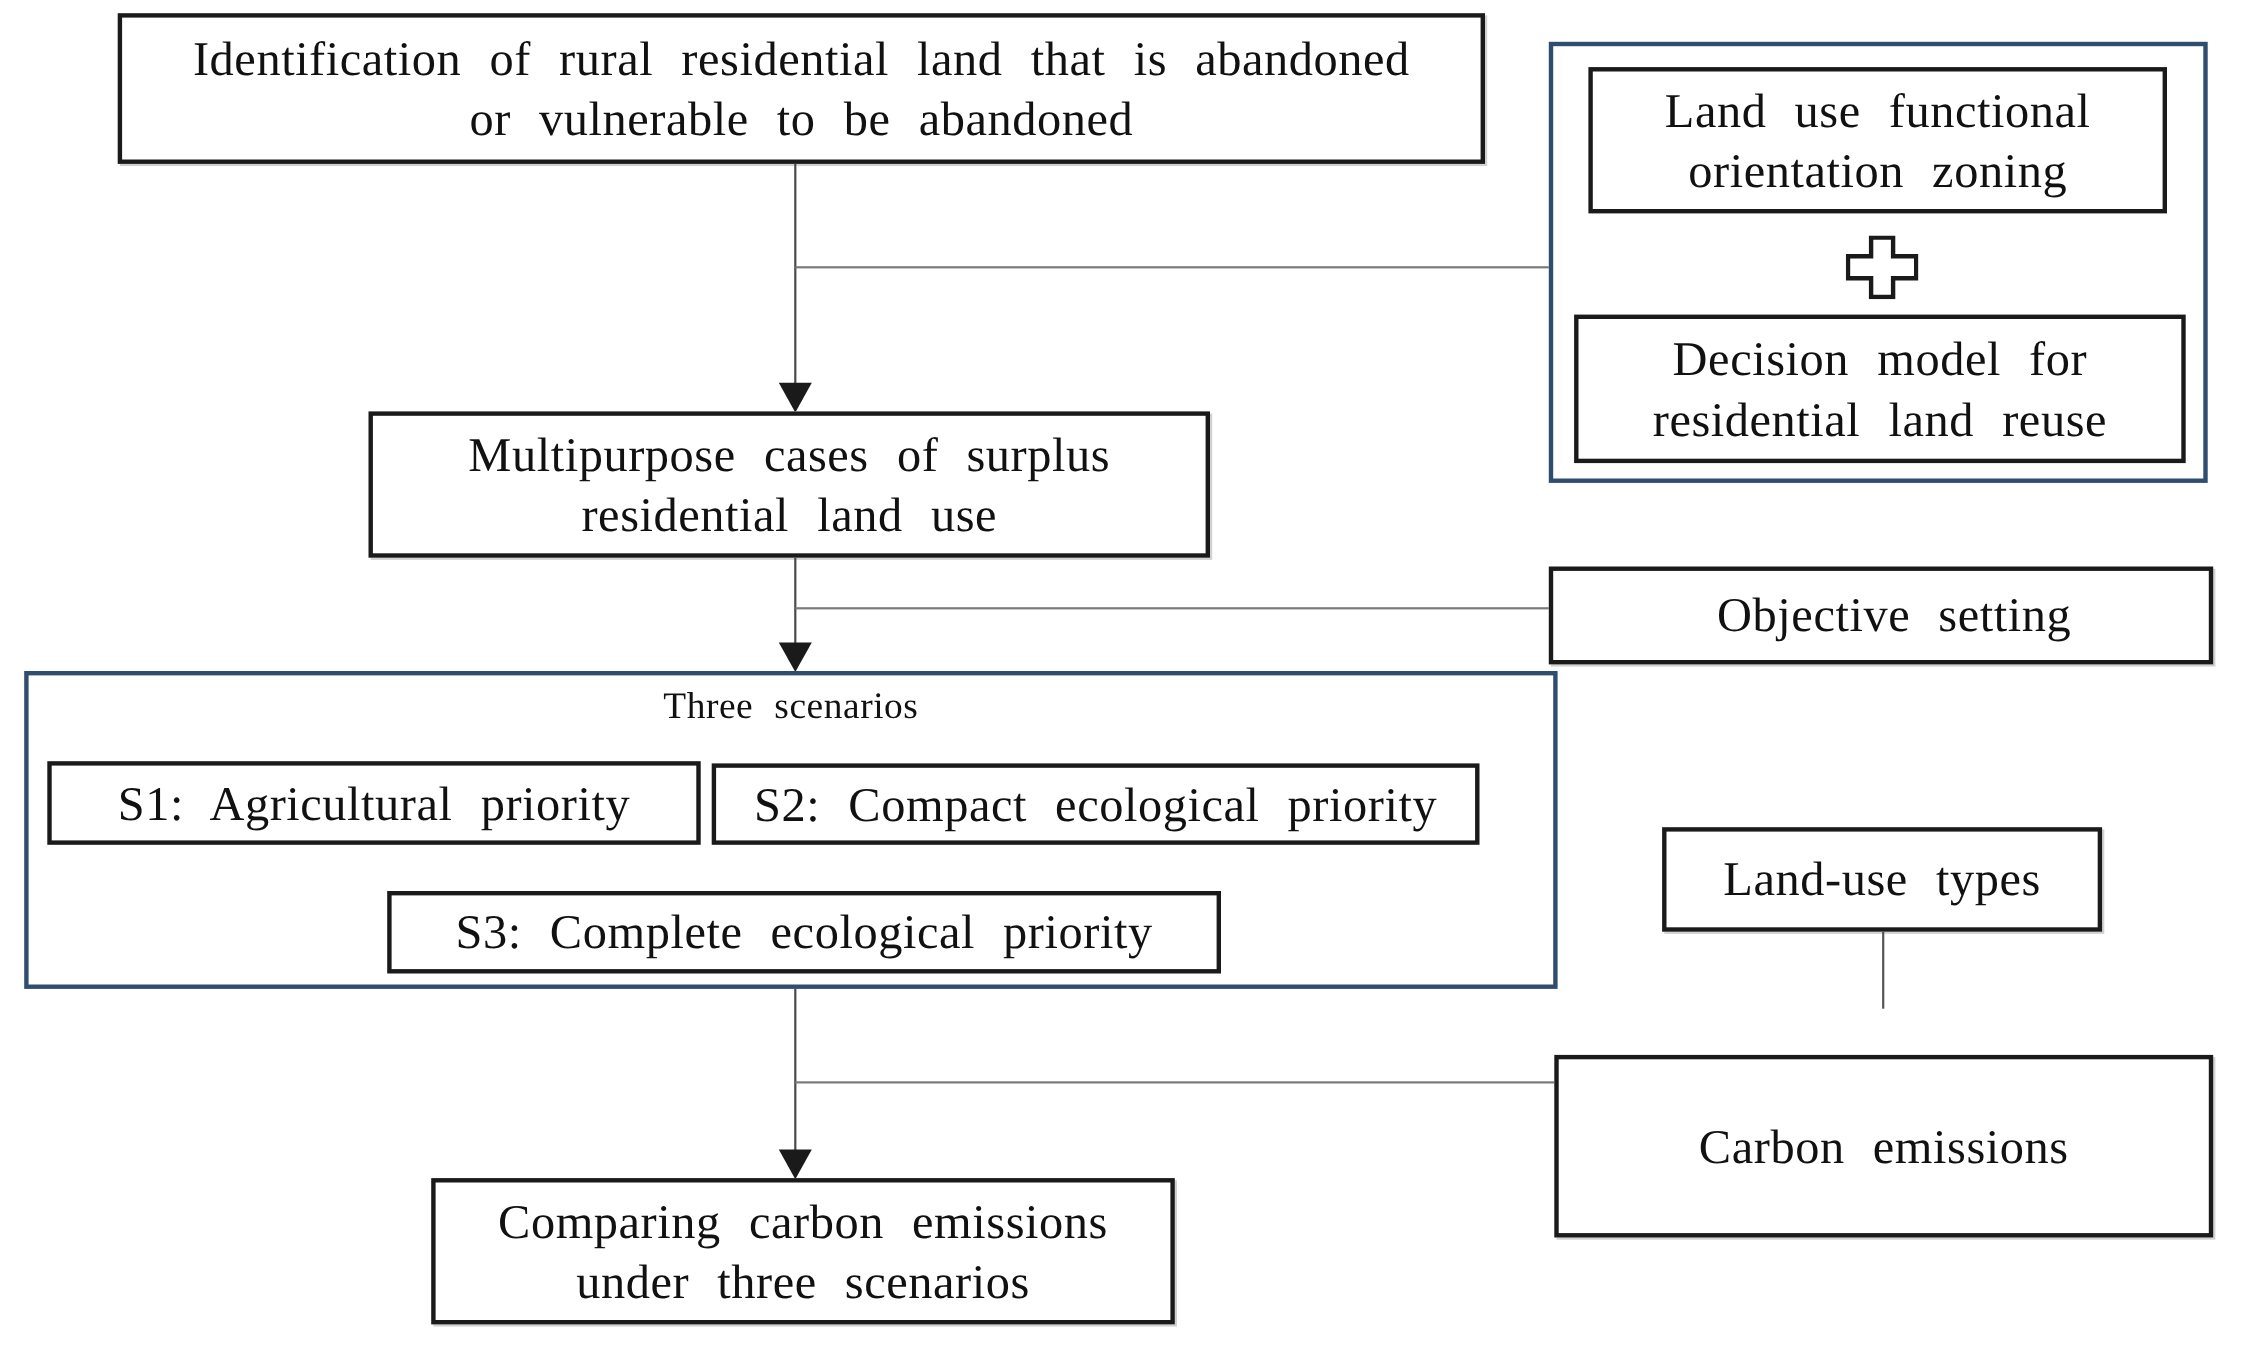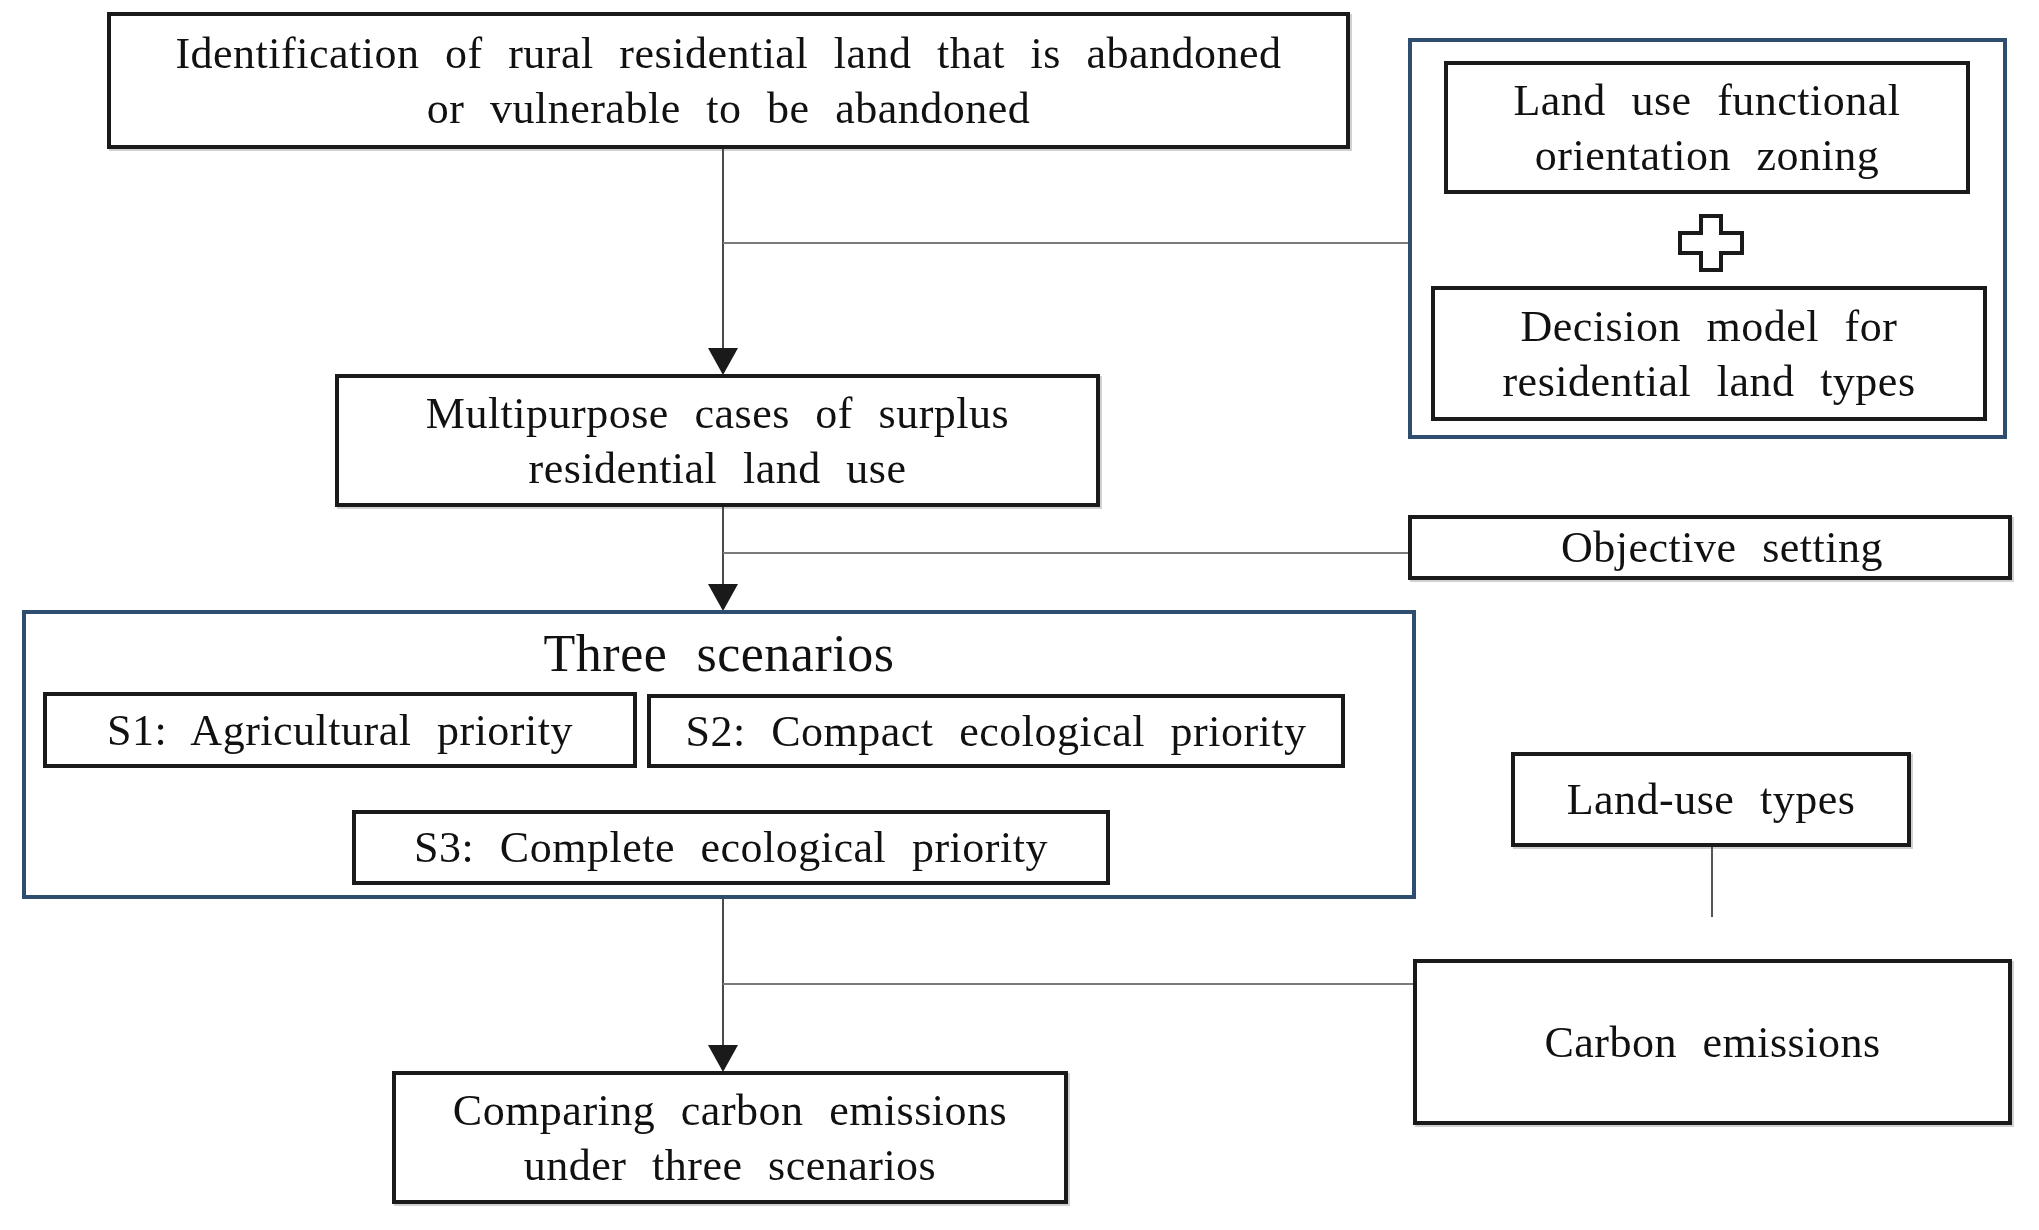--- a/index.html
+++ b/index.html
@@ -34,21 +34,21 @@
     white-space: nowrap;
     line-height: 1.25;
   }
   .group {
     position: absolute;
     box-sizing: border-box;
     border: 4px solid #2F4D6F;
     background: #ffffff;
   }
   .fs44 { font-size: 44px; }
-  .fs50 { font-size: 52px; }
+  .fs50 { font-size: 34px; }
   .vline {
     position: absolute;
     width: 2px;
     background: #4a4a4a;
   }
   .hline {
     position: absolute;
     height: 2px;
     background: #7a7a7a;
   }
@@ -95,37 +95,37 @@
   </div>
 
   <div class="plus-wrap">
     <svg width="66" height="58" viewBox="0 0 66 58">
       <polygon points="23,2 43,2 43,19 64,19 64,39 43,39 43,56 23,56 23,39 2,39 2,19 23,19" fill="#ffffff" stroke="#1a1a1a" stroke-width="4" stroke-linejoin="miter"></polygon>
     </svg>
   </div>
 
   <div class="node fs44" style="left:1431px; top:286px; width:556px; height:135px; box-shadow:none;">
     <div class="ln">Decision model for</div>
-    <div class="ln">residential land types</div>
+    <div class="ln">residential land reuse</div>
   </div>
 
   <div class="vline" style="left:722px; top:149px; height:201px;"></div>
   <div class="arrow-down" style="left:708px; top:348px;"></div>
   <div class="hline" style="left:723px; top:242px; width:685px;"></div>
 
   <div class="node fs44" style="left:335px; top:374px; width:765px; height:133px;">
     <div class="ln">Multipurpose cases of surplus</div>
     <div class="ln">residential land use</div>
   </div>
 
   <div class="vline" style="left:722px; top:507px; height:79px;"></div>
   <div class="arrow-down" style="left:708px; top:584px;"></div>
   <div class="hline" style="left:723px; top:552px; width:685px;"></div>
 
-  <div class="node fs44" style="left:1408px; top:515px; width:604px; height:65px;padding-left:24px;">
+  <div class="node fs44" style="left:1408px; top:515px; width:604px; height:89px;padding-left:24px;">
     <div class="ln">Objective setting</div>
   </div>
 
   <div class="group" style="left:22px; top:610px; width:1394px; height:289px;">
     <div class="scen-title fs50">Three scenarios</div>
   </div>
 
   <div class="node fs44" style="left:43px; top:692px; width:594px; height:76px; box-shadow:none;">
     <div class="ln">S1: Agricultural priority</div>
   </div>

